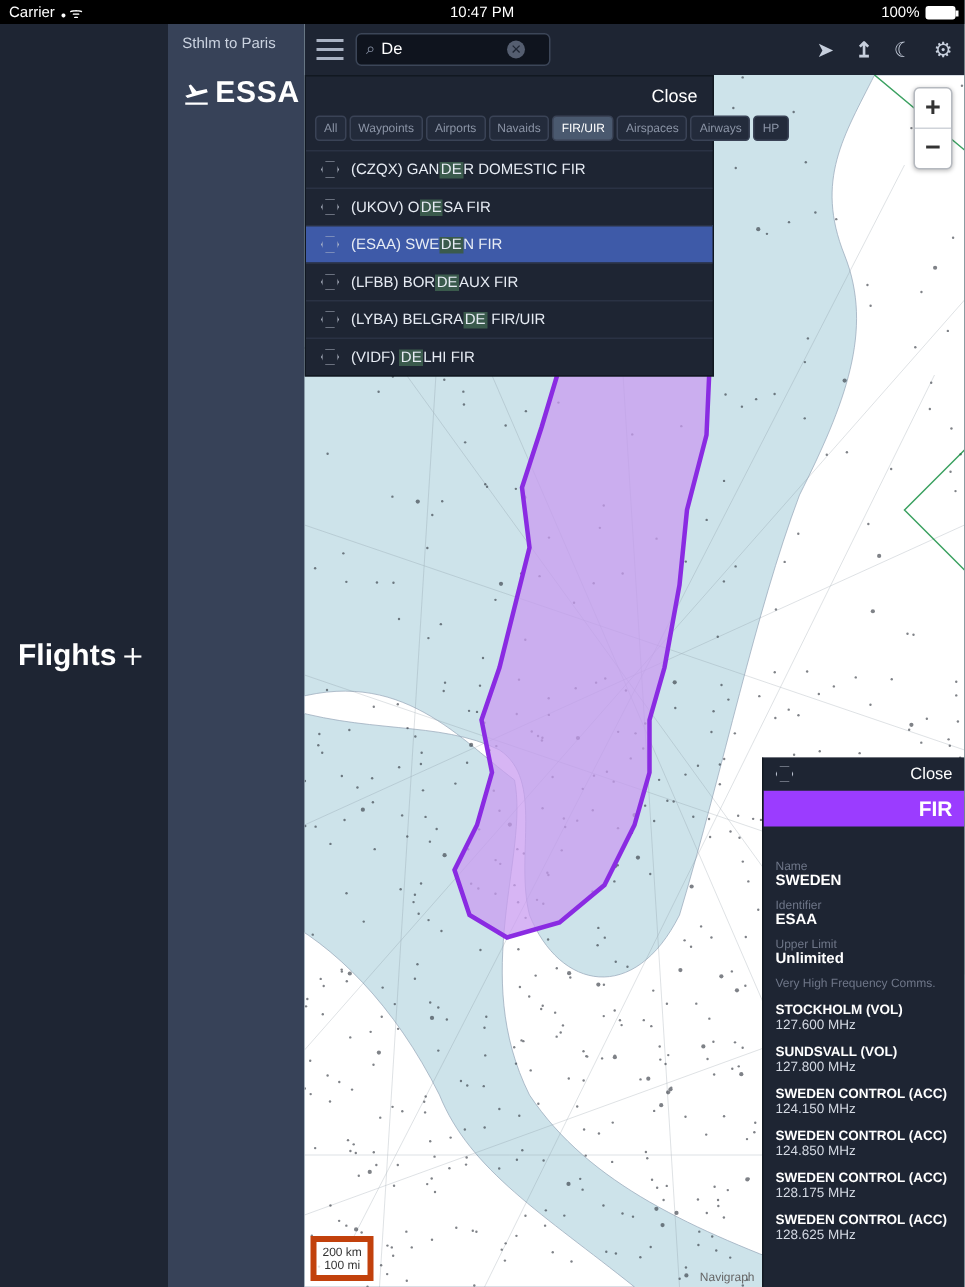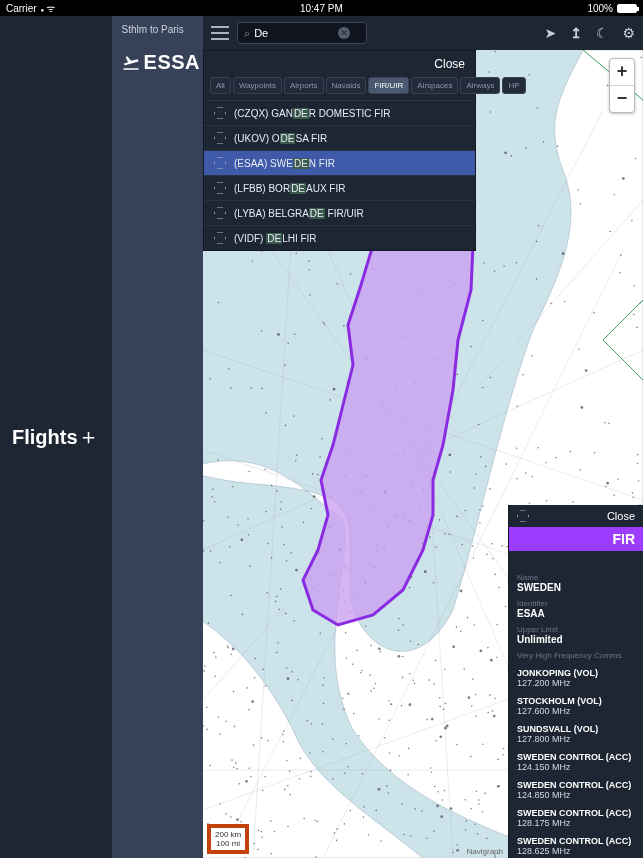--- a/index.html
+++ b/index.html
@@ -941,24 +941,20 @@
       <div class="ip-body">
         <div class="fld-label">Name</div>
         <div class="fld-val">SWEDEN</div>
         <div class="fld-label">Identifier</div>
         <div class="fld-val">ESAA</div>
         <div class="fld-label">Upper Limit</div>
         <div class="fld-val">Unlimited</div>
         <div class="fld-label">Very High Frequency Comms.</div>
         <div id="freqs">
             <div class="freq">
-              <div class="name">JONKOPING (VOL)</div>
-              <div class="mhz">127.200 MHz</div>
-            </div>
-            <div class="freq">
               <div class="name">STOCKHOLM (VOL)</div>
               <div class="mhz">127.600 MHz</div>
             </div>
             <div class="freq">
               <div class="name">SUNDSVALL (VOL)</div>
               <div class="mhz">127.800 MHz</div>
             </div>
             <div class="freq">
               <div class="name">SWEDEN CONTROL (ACC)</div>
               <div class="mhz">124.150 MHz</div>

